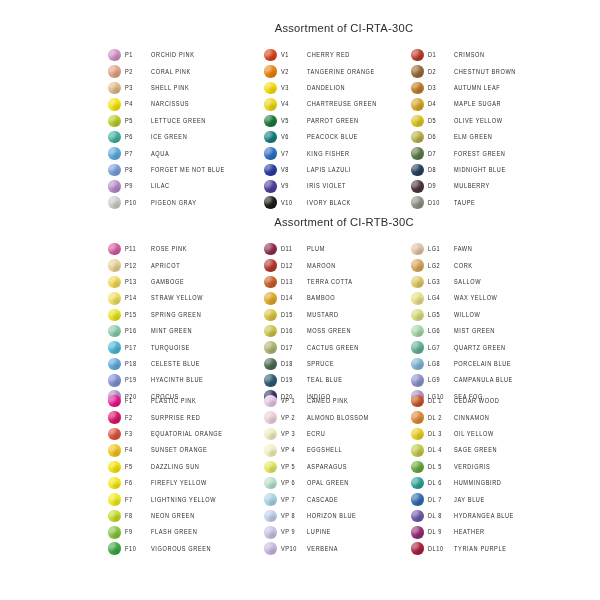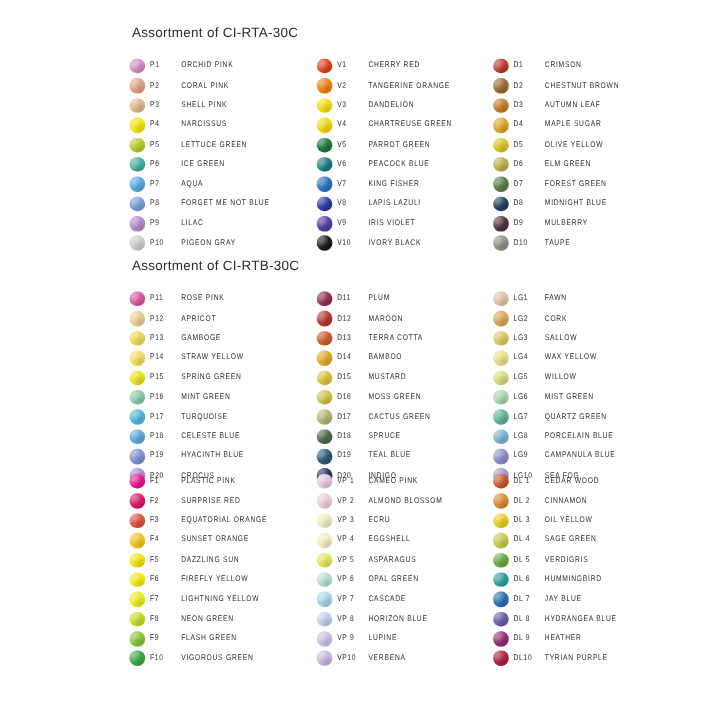--- a/index.html
+++ b/index.html
@@ -35,20 +35,21 @@
   .assortment.a3 { top: 393px; }
 
   .assort-title {
     font-family: "Liberation Sans", sans-serif;
     font-size: 11.2px;
     font-weight: 400;
     letter-spacing: 0.25px;
     color: #2b2b2b;
     margin: 0 0 13px 2px;
     white-space: nowrap;
+    text-align: center;
   }
 
   .columns {
     display: flex;
     flex-direction: row;
     align-items: flex-start;
   }
   .swatch-col {
     display: flex;
     flex-direction: column;

